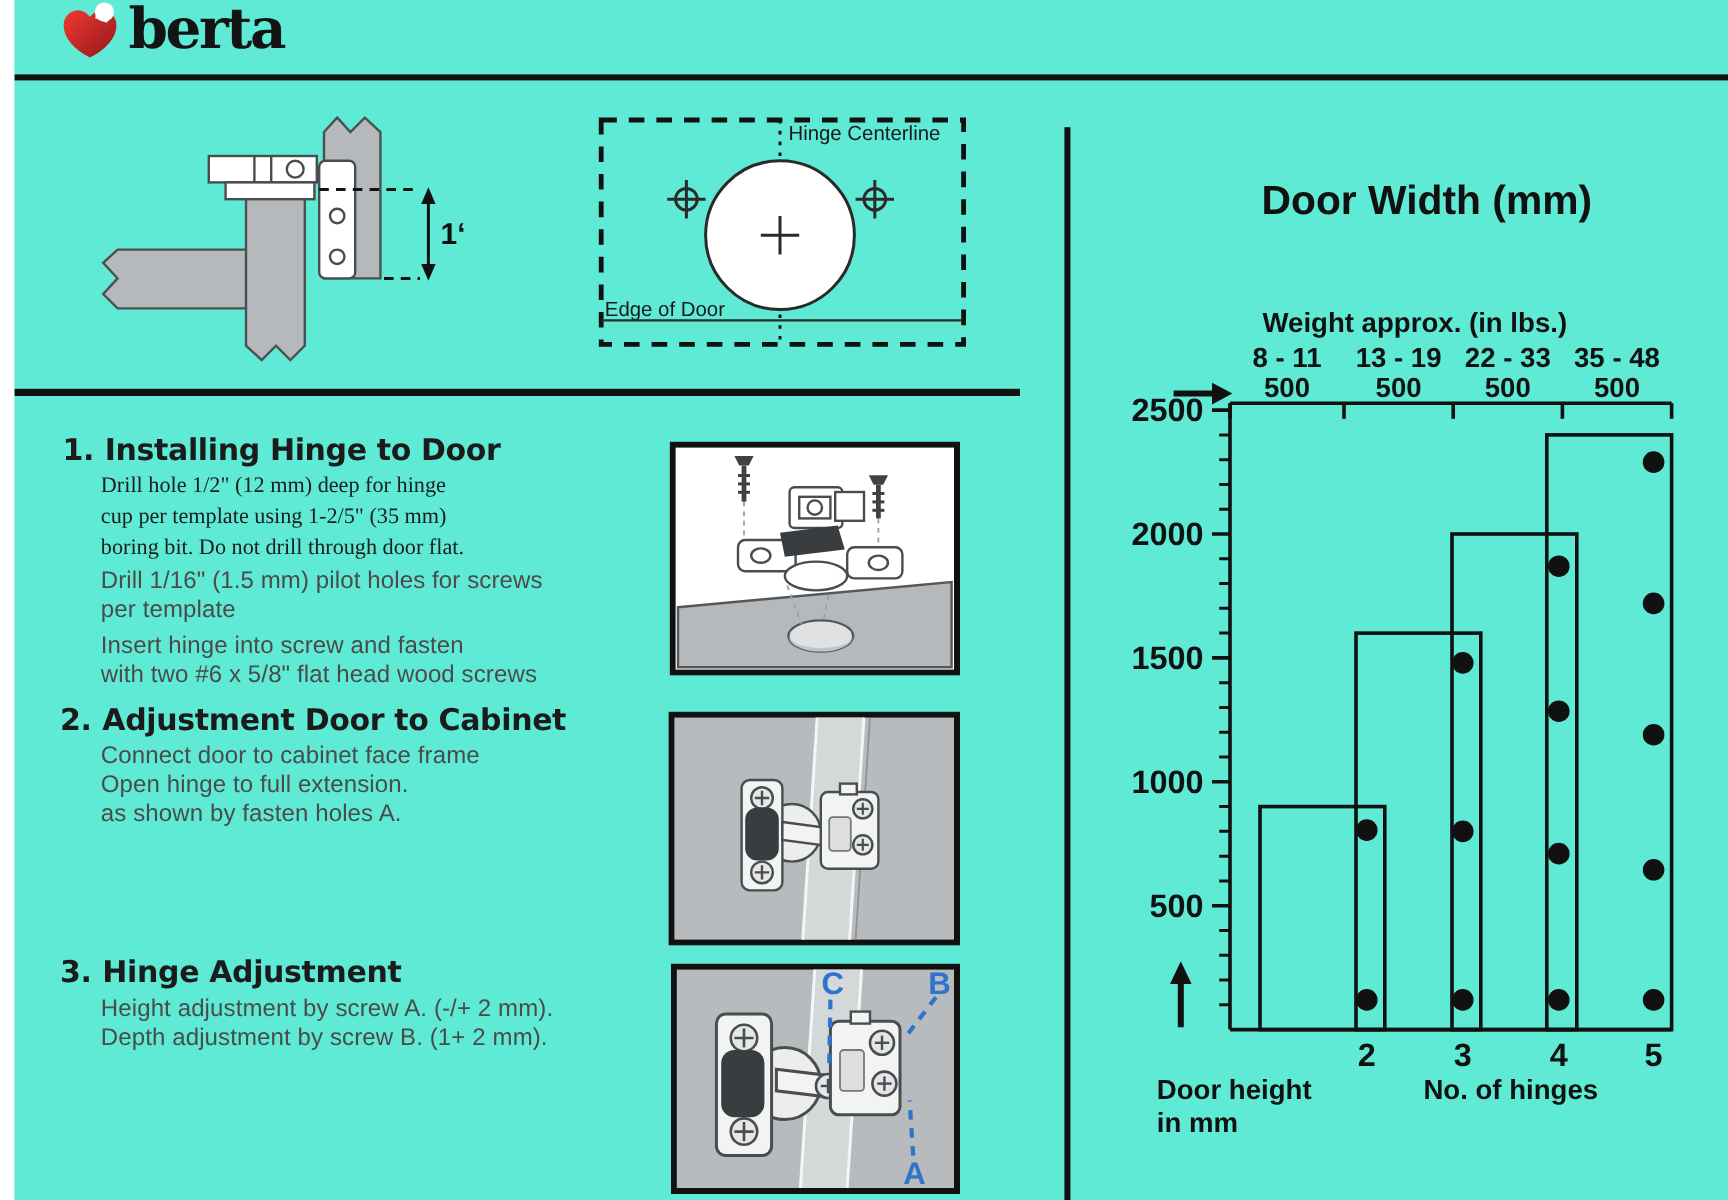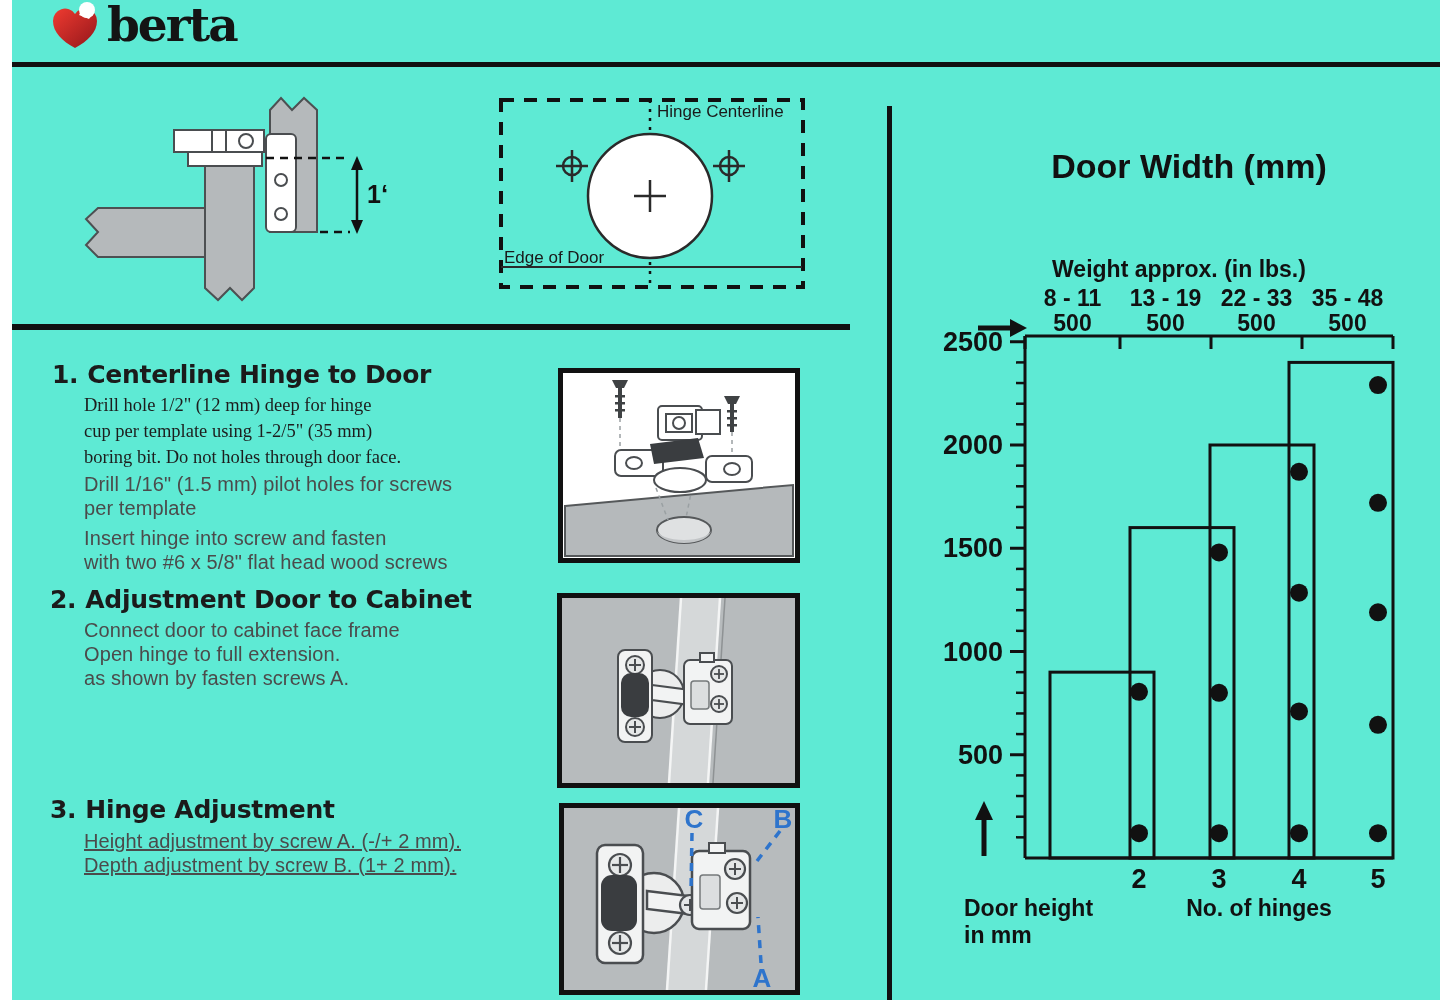--- a/index.html
+++ b/index.html
@@ -90,51 +90,51 @@
       <circle cx="717" cy="166" r="9"></circle>
       <line x1="701" y1="166" x2="733" y2="166"></line>
       <line x1="717" y1="150" x2="717" y2="182"></line>
     </g>
     <text x="492" y="263" class="diagram-label">Edge of Door</text>
     <line x1="489" y1="267" x2="790" y2="267" stroke="#2a2a2a" stroke-width="2"></line>
   </svg>
 
   <div class="abs heading" style="left:40px;top:360px;">
     <span class="h-num">1.</span>
-    <span class="h-title">Centerline Hinge to Door</span>
+    <span class="h-title">Installing Hinge to Door</span>
   </div>
   <div class="abs para-serif" style="left:72px;top:392px;">
     <div>Drill hole 1/2" (12 mm) deep for hinge</div>
     <div>cup per template using 1-2/5" (35 mm)</div>
-    <div>boring bit. Do not holes through door face.</div>
+    <div>boring bit. Do not drill through door flat.</div>
   </div>
   <div class="abs para-sans" style="left:72px;top:472px;">
     <div>Drill 1/16" (1.5 mm) pilot holes for screws</div>
     <div>per template</div>
   </div>
   <div class="abs para-sans" style="left:72px;top:526px;">
     <div>Insert hinge into screw and fasten</div>
     <div>with two #6 x 5/8" flat head wood screws</div>
   </div>
 
   <div class="abs heading" style="left:38px;top:585px;">
     <span class="h-num">2.</span>
     <span class="h-title">Adjustment Door to Cabinet</span>
   </div>
   <div class="abs para-sans" style="left:72px;top:618px;">
     <div>Connect door to cabinet face frame</div>
     <div>Open hinge to full extension.</div>
-    <div>as shown by fasten screws A.</div>
+    <div>as shown by fasten holes A.</div>
   </div>
 
   <div class="abs heading" style="left:38px;top:795px;">
     <span class="h-num">3.</span>
     <span class="h-title">Hinge Adjustment</span>
   </div>
-  <div class="abs para-sans" style="left:72px;top:829px;text-decoration:underline;">
+  <div class="abs para-sans" style="left:72px;top:829px;">
     <div>Height adjustment by screw A. (-/+ 2 mm).</div>
     <div>Depth adjustment by screw B. (1+ 2 mm).</div>
   </div>
 
   <svg class="abs" style="left:546px;top:368px;" width="242" height="195" viewBox="0 0 242 195">
     <rect x="2.5" y="2.5" width="237" height="190" fill="#ffffff" stroke="#111" stroke-width="5"></rect>
     <polygon points="7,138 235,117 235,188 7,188" fill="#b5b9bb" stroke="#55585a" stroke-width="2"></polygon>
     <ellipse cx="126" cy="162" rx="27" ry="13" fill="#dfe1e2" stroke="#55585a" stroke-width="2"></ellipse>
     <path d="M99,162 a27,13 0 0 0 54,0 a27,10 0 0 1 -54,0 z" fill="#c2c5c7"></path>
     <g stroke="#9aa0a3" stroke-width="1.5" stroke-dasharray="4 4">

